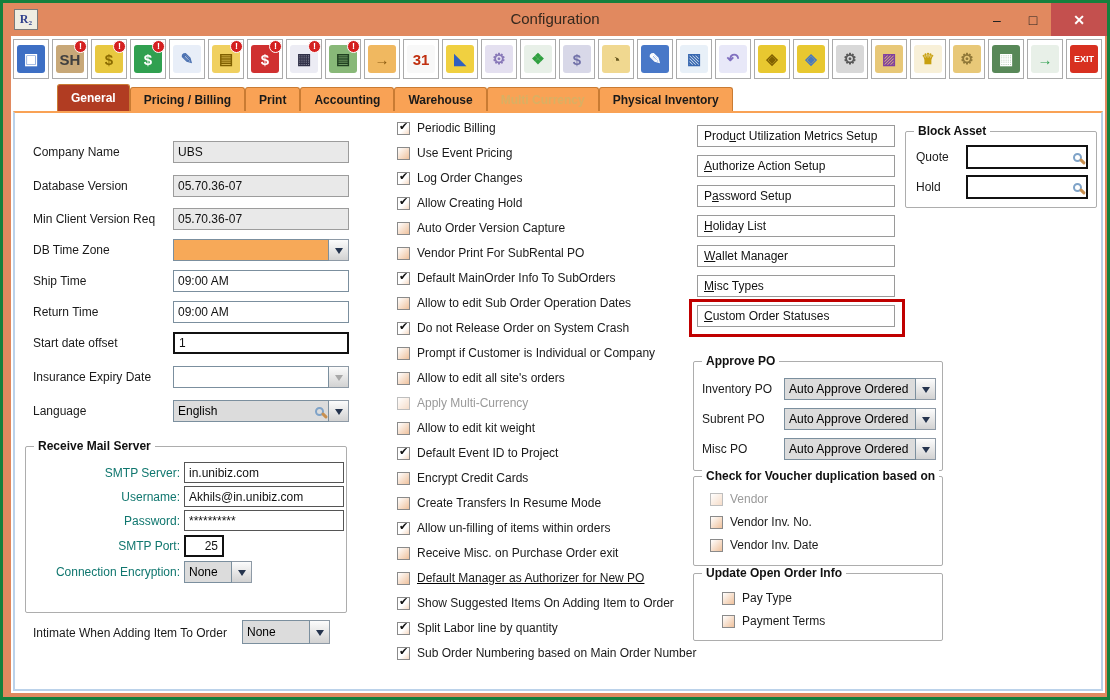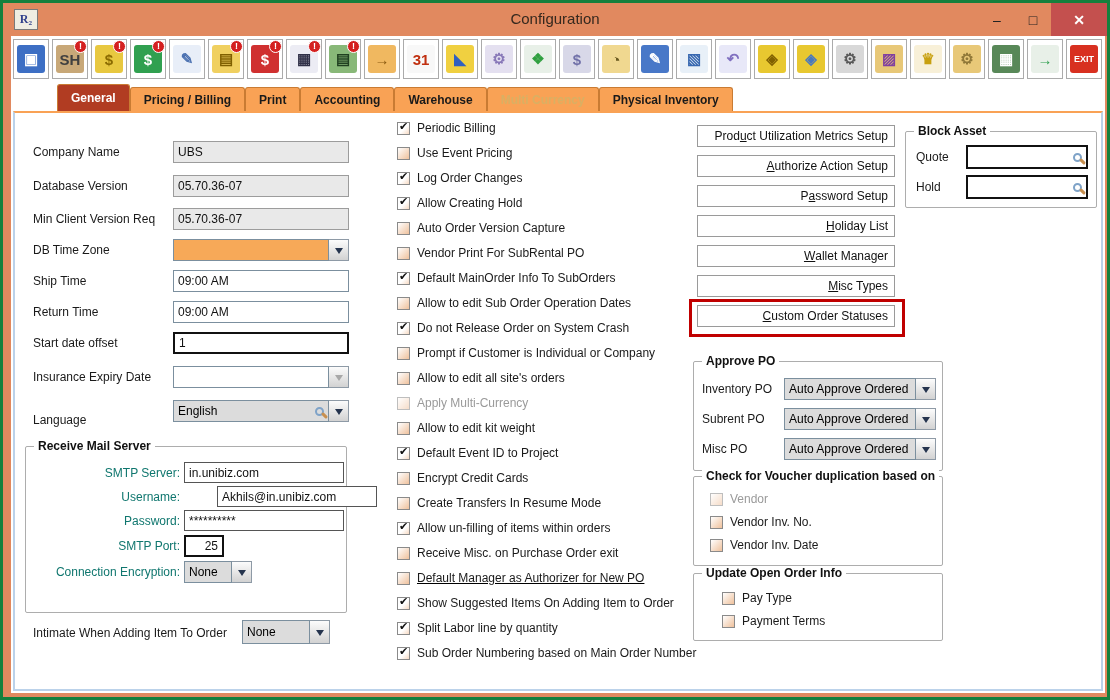--- a/index.html
+++ b/index.html
@@ -52,21 +52,21 @@
   .group{position:absolute;border:1px solid #ADADAD;border-radius:2px;background:#fff;}
   .gtitle{position:absolute;top:-8px;left:8px;background:#fff;padding:0 4px;font-size:12px;font-weight:bold;color:#111;white-space:nowrap;}
   .cbrow{position:absolute;display:flex;align-items:center;gap:7px;height:16px;}
   .cb{width:13px;height:13px;border:1px solid #8A8A8A;background:linear-gradient(135deg,#FFFFFF,#EFC19C);position:relative;flex:none;}
   .cb.checked{background:linear-gradient(135deg,#FFFFFF 55%,#F6D9C2);}
   .cb.checked:after{content:"\2714";position:absolute;left:1px;top:-3px;font-size:11px;color:#111;}
   .cb.disabled{opacity:.55;}
   .cblabel{font-size:12px;color:#1A1A1A;white-space:nowrap;}
   .cblabel.dis{color:#9A9A9A;}
   .sbtn{position:absolute;left:682px;width:198px;height:22px;background:#fff;border:1px solid #9A9A9A;
-        font:12px "Liberation Sans",sans-serif;color:#111;display:flex;align-items:center;justify-content:flex-end;}
+        font:12px "Liberation Sans",sans-serif;color:#111;display:flex;align-items:center;justify-content:flex-start;}
   .sbtn u{text-decoration:underline;}
   .hl-rect{position:absolute;left:674px;top:186px;width:216px;height:38px;border:3px solid #C00000;}
   .mlabel{position:absolute;text-align:right;width:150px;left:4px;font-size:12px;color:#0f766e;white-space:nowrap;}
   .bafield{position:absolute;height:24px;border:2px solid #111;background:#fff;display:flex;align-items:center;padding:0 4px;}
 </style>
 </head>
 <body>
 
 <div class="window">
 
@@ -213,37 +213,37 @@
       <input class="fi focus" style="left: 158px; top: 219px; width: 176px;" value="1">
 
       <div class="fl" style="left:18px;top:257px">Insurance Expiry Date</div>
       <div class="combo" style="left:158px;top:253px;width:176px">
         <span class="cval"></span>
         <button class="carr dis">
             <span class="tri"></span>
           </button>
       </div>
 
-      <div class="fl" style="left:18px;top:300px">Language</div>
+      <div class="fl" style="left:18px;top:291px">Language</div>
       <div class="combo" style="left:158px;top:287px;width:176px">
         <span class="cval gray">
             <span>English</span>
             <span class="mag"></span>
           </span>
         <button class="carr">
             <span class="tri"></span>
           </button>
       </div>
 
       <div class="group" style="left:10px;top:333px;width:322px;height:167px">
         <span class="gtitle">Receive Mail Server</span>
         <div class="mlabel" style="top:19px">SMTP Server:</div>
         <input class="fi" style="left: 158px; top: 15px; width: 160px; height: 21px; border-color: rgb(85, 85, 85);" value="in.unibiz.com">
         <div class="mlabel" style="top:43px">Username:</div>
-        <input class="fi" style="left: 158px; top: 39px; width: 160px; height: 21px; border-color: rgb(85, 85, 85); margin-left: 33px;" value="Akhils@in.unibiz.com">
+        <input class="fi" style="left: 158px; top: 39px; width: 160px; height: 21px; border-color: rgb(85, 85, 85);" value="Akhils@in.unibiz.com">
         <div class="mlabel" style="top:67px">Password:</div>
         <input class="fi" style="left: 158px; top: 63px; width: 160px; height: 21px; border-color: rgb(85, 85, 85);" value="**********">
         <div class="mlabel" style="top:92px">SMTP Port:</div>
         <input class="fi focus" style="left: 158px; top: 88px; width: 40px; height: 22px; text-align: right;" value="25">
         <div class="mlabel" style="top:118px">Connection Encryption:</div>
         <div class="combo" style="left:158px;top:114px;width:68px">
           <span class="cval gray">None</span>
           <button class="carr">
               <span class="tri"></span>
             </button>

